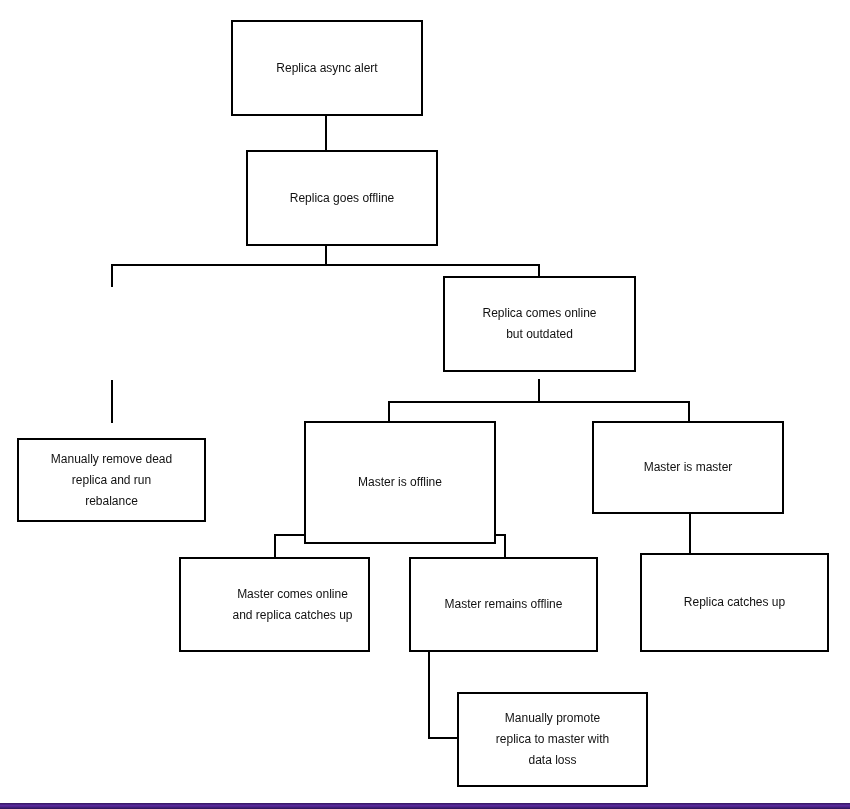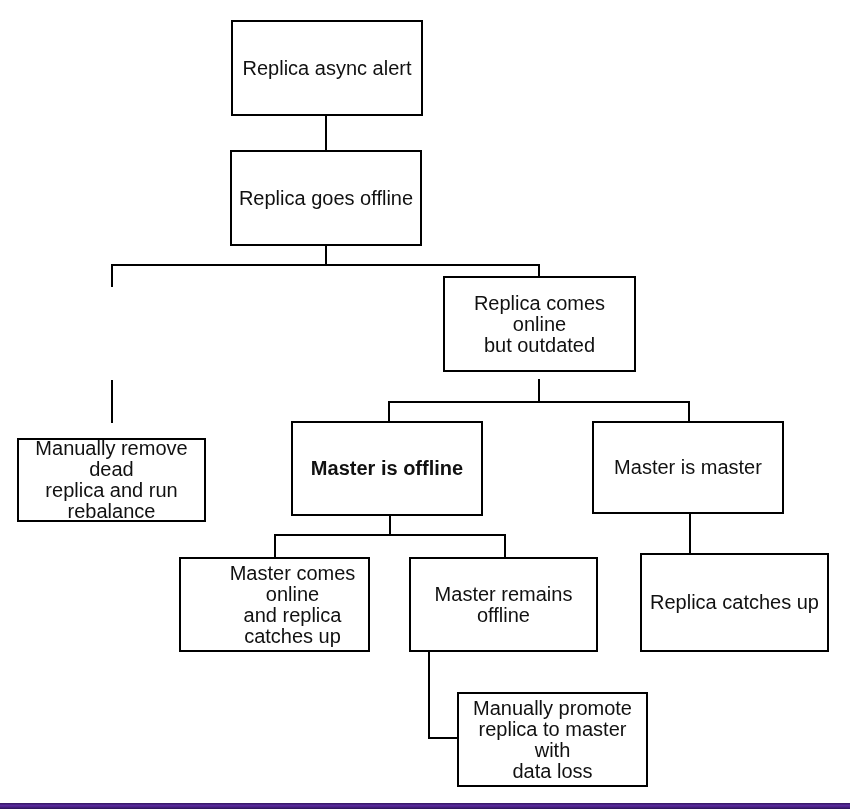--- a/index.html
+++ b/index.html
@@ -21,44 +21,44 @@
     border: 2px solid #000000;
     background: #ffffff;
     display: flex;
     align-items: center;
     justify-content: center;
     text-align: center;
     padding: 2px 4px;
   }
   .node-label {
     white-space: pre-line;
-    font-size: 20px;
+    font-size: 12px;
     line-height: 21px;
     color: #111111;
   }
   .edge {
     position: absolute;
     background: #000000;
   }
   #bottom-bar {
     position: absolute;
     left: 0;
     top: 803px;
     width: 850px;
     height: 6px;
     background: linear-gradient(180deg, #33175f 0%, #5b2aa0 45%, #2a1254 100%);
   }
 
   
   #n-replica-async-alert   { left: 231px; top: 20px;  width: 192px; height: 96px; }
-  #n-replica-goes-offline  { left: 230px; top: 150px; width: 192px; height: 96px; }
+  #n-replica-goes-offline  { left: 246px; top: 150px; width: 192px; height: 96px; }
   #n-replica-stays-dead    { left: 17px;  top: 285px; width: 190px; height: 97px; }
   #n-manually-remove       { left: 17px;  top: 438px; width: 189px; height: 84px; }
   #n-replica-comes-online  { left: 443px; top: 276px; width: 193px; height: 96px; }
-  #n-master-is-offline     { left: 291px; top: 421px; width: 192px; height: 95px; font-weight: bold; }
+  #n-master-is-offline     { left: 304px; top: 421px; width: 192px; height: 123px; }
   #n-master-is-online      { left: 592px; top: 421px; width: 192px; height: 93px; }
   #n-master-comes-online   { left: 179px; top: 557px; width: 191px; height: 95px; padding-left: 40px; }
   #n-master-remains-offline{ left: 409px; top: 557px; width: 189px; height: 95px; }
   #n-replica-catches-up    { left: 640px; top: 553px; width: 189px; height: 99px; }
   #n-manually-promote      { left: 457px; top: 692px; width: 191px; height: 95px; }
 
   
   #e-a-b        { left: 325px; top: 114px; width: 2px;   height: 38px; }
   #e-b-stem     { left: 325px; top: 244px; width: 2px;   height: 22px; }
   #e-split1-h   { left: 111px; top: 264px; width: 429px; height: 2px; }

